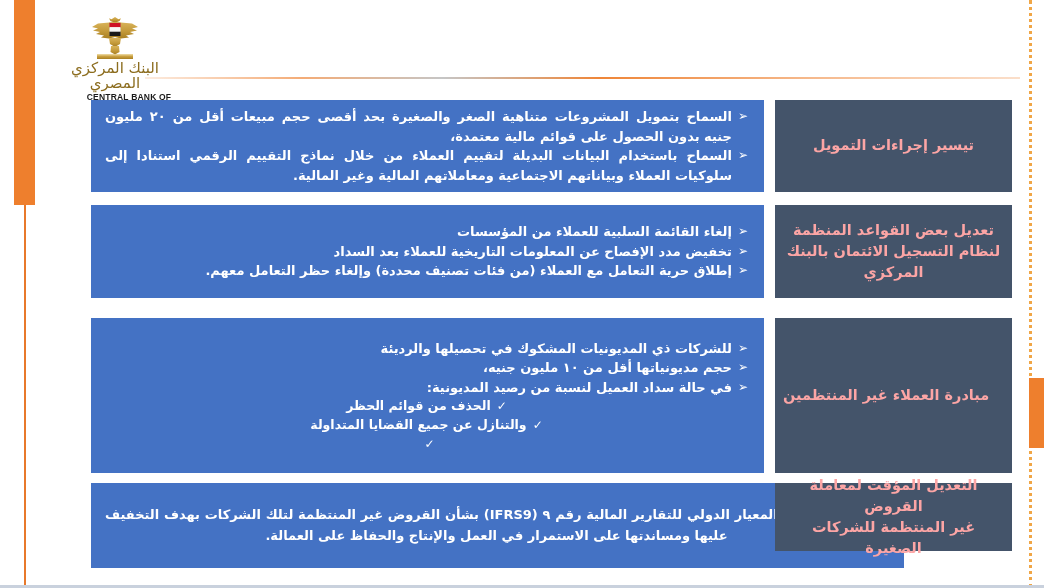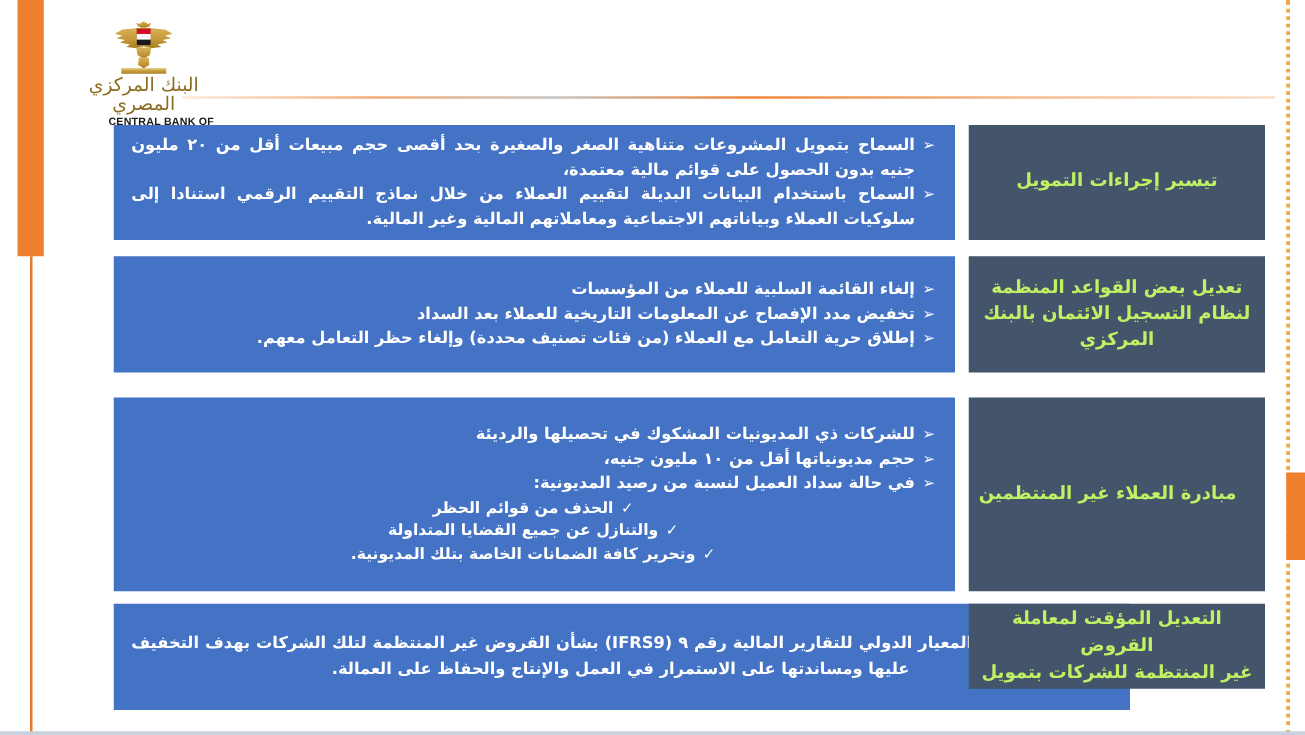--- a/index.html
+++ b/index.html
@@ -113,21 +113,21 @@
     top: 26px;
     font-size: 22px;
     font-weight: bold;
     color: #E8883C;
     direction: rtl;
     text-align: right;
     white-space: nowrap;
   }
   .label-box {
     background: #44546A;
-    color: #bef264;
+    color: #fca5a5;
     display: flex;
     align-items: center;
     justify-content: center;
     text-align: center;
     font-weight: bold;
     font-size: 14.5px;
     line-height: 1.45;
     padding: 4px 8px;
     box-sizing: border-box;
     direction: rtl;
@@ -286,32 +286,31 @@
         <div class="bullet-line lvl2">
           <span class="bullet-mark">✓</span>
           <span class="bullet-text">الحذف من قوائم الحظر</span>
         </div>
         <div class="bullet-line lvl2">
           <span class="bullet-mark">✓</span>
           <span class="bullet-text">والتنازل عن جميع القضايا المتداولة</span>
         </div>
         <div class="bullet-line lvl2">
           <span class="bullet-mark">✓</span>
-          <span class="bullet-text">وتحرير كافة الضمانات الخاصة بتلك المديونية.</span>
         </div>
       </div>
       <div class="label-box" style="position: absolute; left: 775px; top: 318px; width: 237px; height: 155px; justify-content: flex-end;">
         <div>
           <div>مبادرة العملاء غير المنتظمين</div>
         </div>
       </div>
       <div class="content-box centered" style="position: absolute; left: 91px; top: 483px; width: 813px; height: 85px;">
         <div class="para-text justify-two-line">التعديل لتعليمات المعيار الدولي للتقارير المالية رقم ٩ (IFRS9) بشأن القروض غير المنتظمة لتلك الشركات بهدف التخفيف عليها ومساندتها على الاستمرار في العمل والإنتاج والحفاظ على العمالة.</div>
       </div>
       <div class="label-box" style="position: absolute; left: 775px; top: 483px; width: 237px; height: 68px;">
         <div>
           <div>التعديل المؤقت لمعاملة القروض</div>
-          <div>غير المنتظمة للشركات بتمويل</div>
+          <div>غير المنتظمة للشركات الصغيرة</div>
         </div>
       </div>
     </div>
 
 </div>
 
 </body></html>

